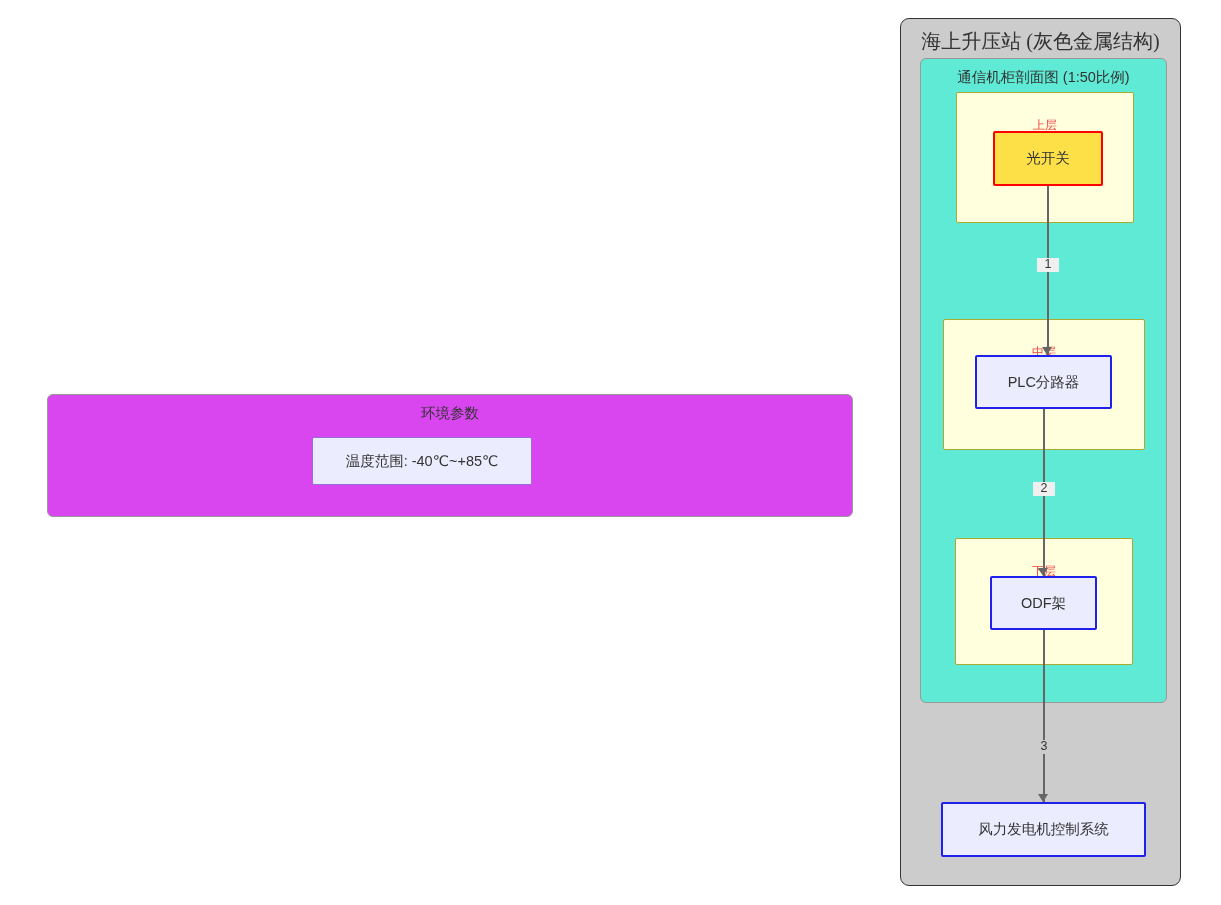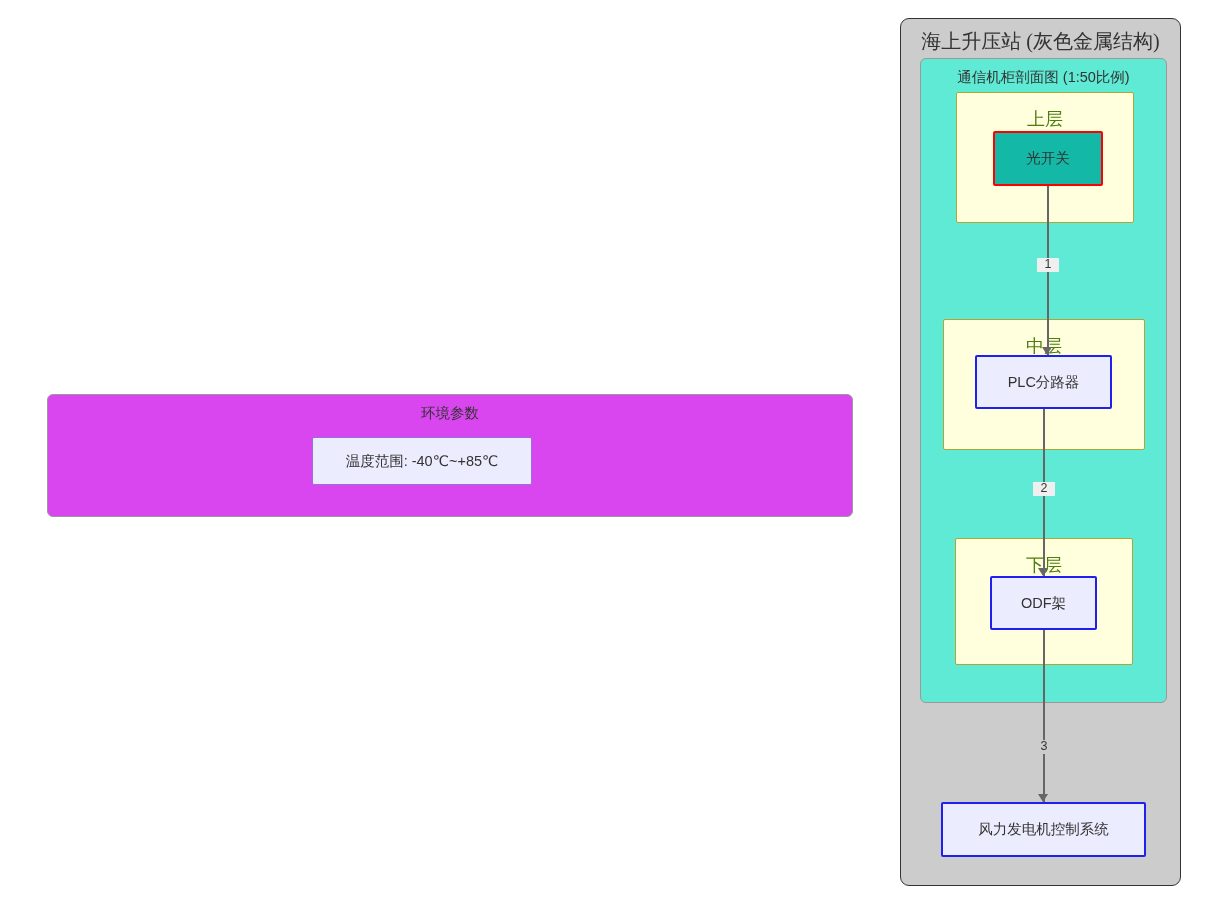--- a/index.html
+++ b/index.html
@@ -70,26 +70,26 @@
   }
 
   
   .tier-box {
     background: #ffffde;
     border: 1.2px solid #aaaa33;
     border-radius: 2px;
   }
   .tier-title {
     position: absolute;
-    top: 14px;
-    left: 0;
-    width: 100%;
-    text-align: center;
-    font-size: 18px;
-    color: #4d7c0f;
+    top: 24px;
+    left: 0;
+    width: 100%;
+    text-align: center;
+    font-size: 12px;
+    color: #ef4444;
     white-space: nowrap;
   }
 
   #tier-upper  { left: 956px; top: 92px;  width: 178px; height: 131px; }
   #tier-middle { left: 943px; top: 319px; width: 202px; height: 131px; }
   #tier-lower  { left: 955px; top: 538px; width: 178px; height: 127px; }
 
   
   .proc-node {
     display: flex;
@@ -97,21 +97,21 @@
     justify-content: center;
     border-radius: 2px;
   }
   .proc-node .node-label { pointer-events: none; }
 
   .node-blue {
     background: #ececff;
     border: 2.2px solid #2020ec;
   }
   .node-red {
-    background: #14b8a6;
+    background: #fde047;
     border: 2.6px solid #ff0000;
   }
 
   #node-optical-switch { left: 993px; top: 131px; width: 110px; height: 55px; }
   #node-plc-splitter   { left: 975px; top: 355px; width: 137px; height: 54px; }
   #node-odf-rack       { left: 990px; top: 576px; width: 107px; height: 54px; }
   #node-turbine-ctrl   { left: 941px; top: 802px; width: 205px; height: 55px; }
 
   
   .edge-line {

